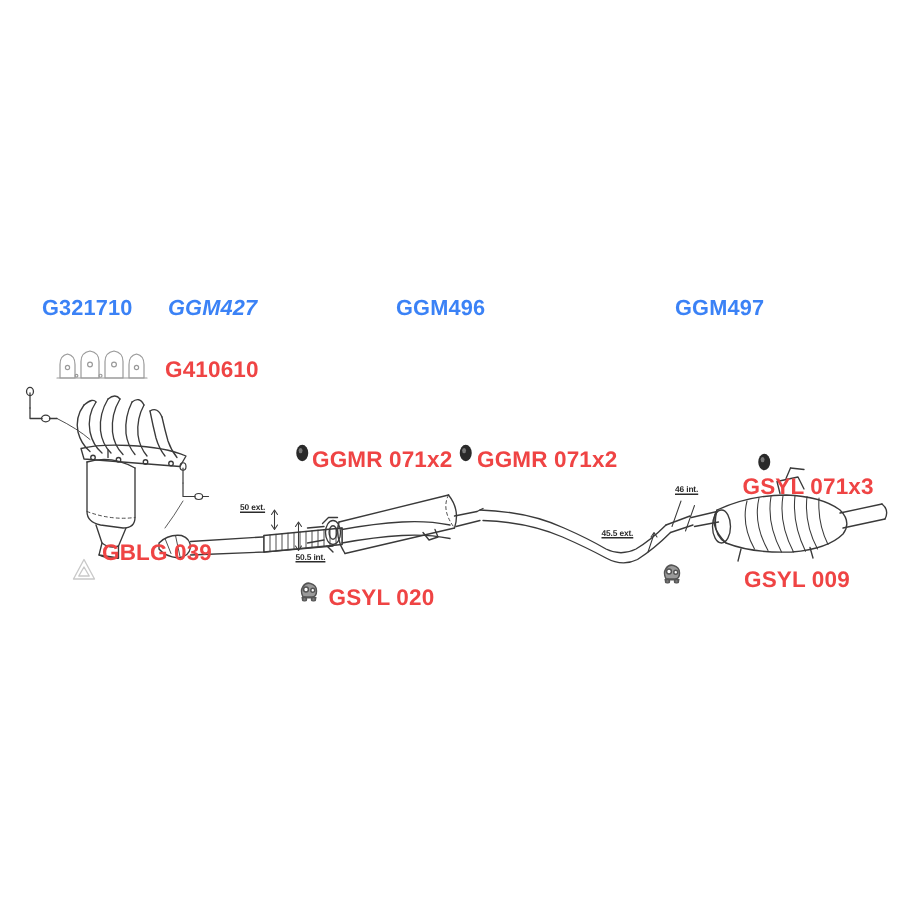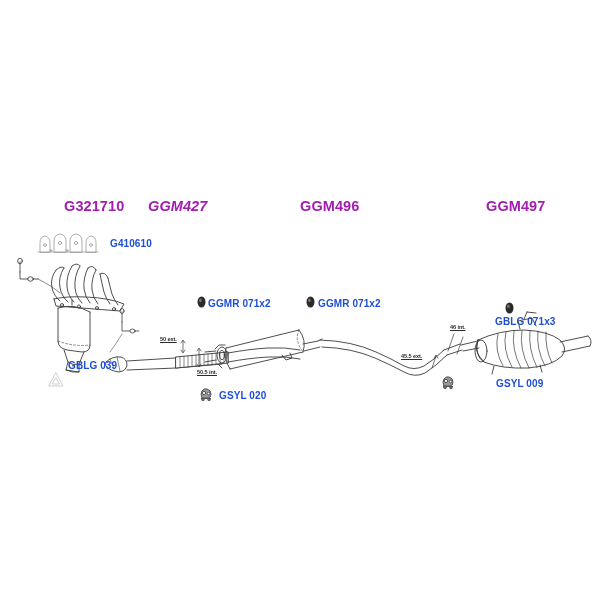--- a/index.html
+++ b/index.html
@@ -16,31 +16,30 @@
     width: 600px;
     height: 600px;
     background: #ffffff;
     overflow: hidden;
   }
   .hdr {
     position: absolute;
     font-family: "Liberation Sans", sans-serif;
     font-weight: bold;
     font-size: 14.5px;
-    color: #a21caf;
+    color: #3b82f6;
     white-space: nowrap;
     letter-spacing: 0.1px;
-    margin-left: 36px;
   }
   .glabel {
     position: absolute;
     font-family: "Liberation Sans", sans-serif;
     font-weight: bold;
-    font-size: 10px;
-    color: #1d4ed8;
+    font-size: 15px;
+    color: #ef4444;
     white-space: nowrap;
     letter-spacing: 0.1px;
   }
   .dim {
     position: absolute;
     font-family: "Liberation Sans", sans-serif;
     font-weight: bold;
     font-size: 5.6px;
     color: #2b2b2b;
     white-space: nowrap;
@@ -267,21 +266,21 @@
   <div class="glabel" style="left:110px; top:238px;">G410610</div>
 
   <div class="glabel" style="left:68px; top:360px;">GBLG 039</div>
 
   <div class="glabel" style="left:219px; top:390px;">GSYL 020</div>
 
   <div class="glabel" style="left:208px; top:298px;">GGMR 071x2</div>
 
   <div class="glabel" style="left:318px; top:298px;">GGMR 071x2</div>
 
-  <div class="glabel" style="left:495px; top:316px;">GBLG 071x3</div>
+  <div class="glabel" style="left:495px; top:316px;">GSYL 071x3</div>
 
   <div class="glabel" style="left:460px; top:378px;margin-left:36px;">GSYL 009</div>
 
   <svg class="icon-abs" style="left:196px; top:296px;" width="11" height="13">
     <ellipse cx="5.5" cy="6" rx="4" ry="5.5" fill="#2a2a2a"></ellipse>
     <ellipse cx="4.4" cy="4.4" rx="1.3" ry="1.8" fill="#777"></ellipse>
   </svg>
 
   <svg class="icon-abs" style="left:305px; top:296px;" width="11" height="13">
     <ellipse cx="5.5" cy="6" rx="4" ry="5.5" fill="#2a2a2a"></ellipse>

